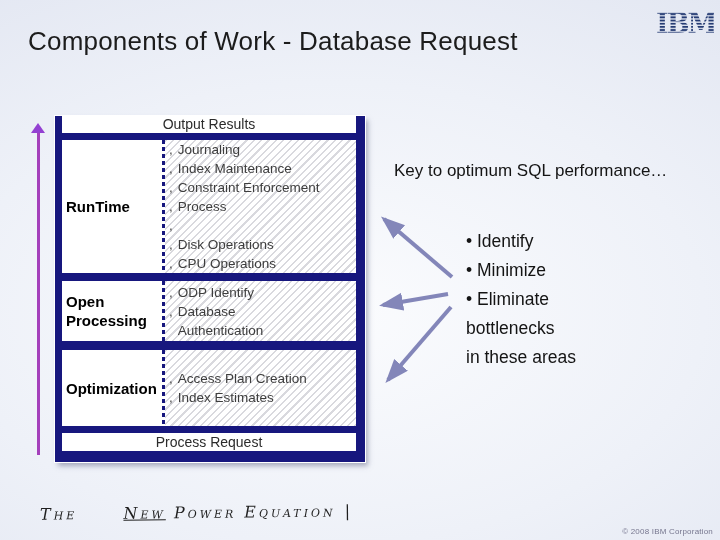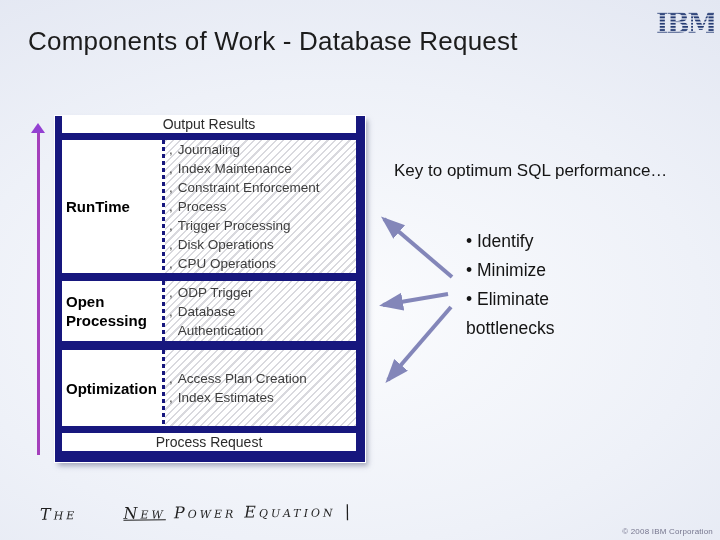--- a/index.html
+++ b/index.html
@@ -121,41 +121,40 @@
         <div class="d-item">
             <span class="tick">,</span>
             <span>Constraint Enforcement</span>
           </div>
         <div class="d-item">
             <span class="tick">,</span>
             <span>Process</span>
           </div>
         <div class="d-item">
             <span class="tick">,</span>
-            <span>Trigger Processing</span>
           </div>
         <div class="d-item">
             <span class="tick">,</span>
             <span>Disk Operations</span>
           </div>
         <div class="d-item">
             <span class="tick">,</span>
             <span>CPU Operations</span>
           </div>
       </div>
     </div>
     <div class="d-gap" style="height:8px"></div>
 
     <div class="d-row" style="height:60px">
       <div class="d-label">Open Processing</div>
       <div class="d-div"></div>
       <div class="d-items">
         <div class="d-item">
             <span class="tick">,</span>
-            <span>ODP Trigger</span>
+            <span>ODP Identify</span>
           </div>
         <div class="d-item">
             <span class="tick">,</span>
             <span class="wrap-narrow">Database Authentication</span>
           </div>
       </div>
     </div>
     <div class="d-gap" style="height:9px"></div>
 
     <div class="d-row" style="height:76px">
@@ -198,20 +197,23 @@
         <span class="key-dot">•</span>
         <span>Minimize</span>
       </div>
     <div class="key-line">
         <span class="key-dot">•</span>
         <span>Eliminate</span>
       </div>
     <div class="key-line">
         <span>bottlenecks</span>
       </div>
+    <div class="key-line">
+        <span>in these areas</span>
+      </div>
   </div>
 
   <div class="script-logo">
     <span>The</span>
     <span class="u">New</span>
     <span>Power Equation</span><span class="bar">|</span>
   </div>
 
   <div class="copyright">© 2008 IBM Corporation</div>
 

